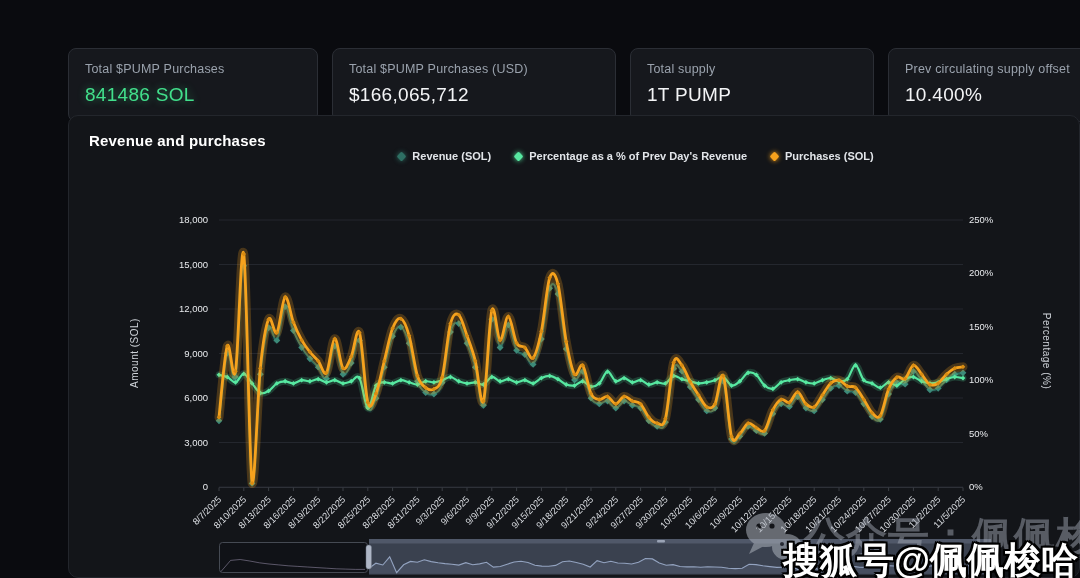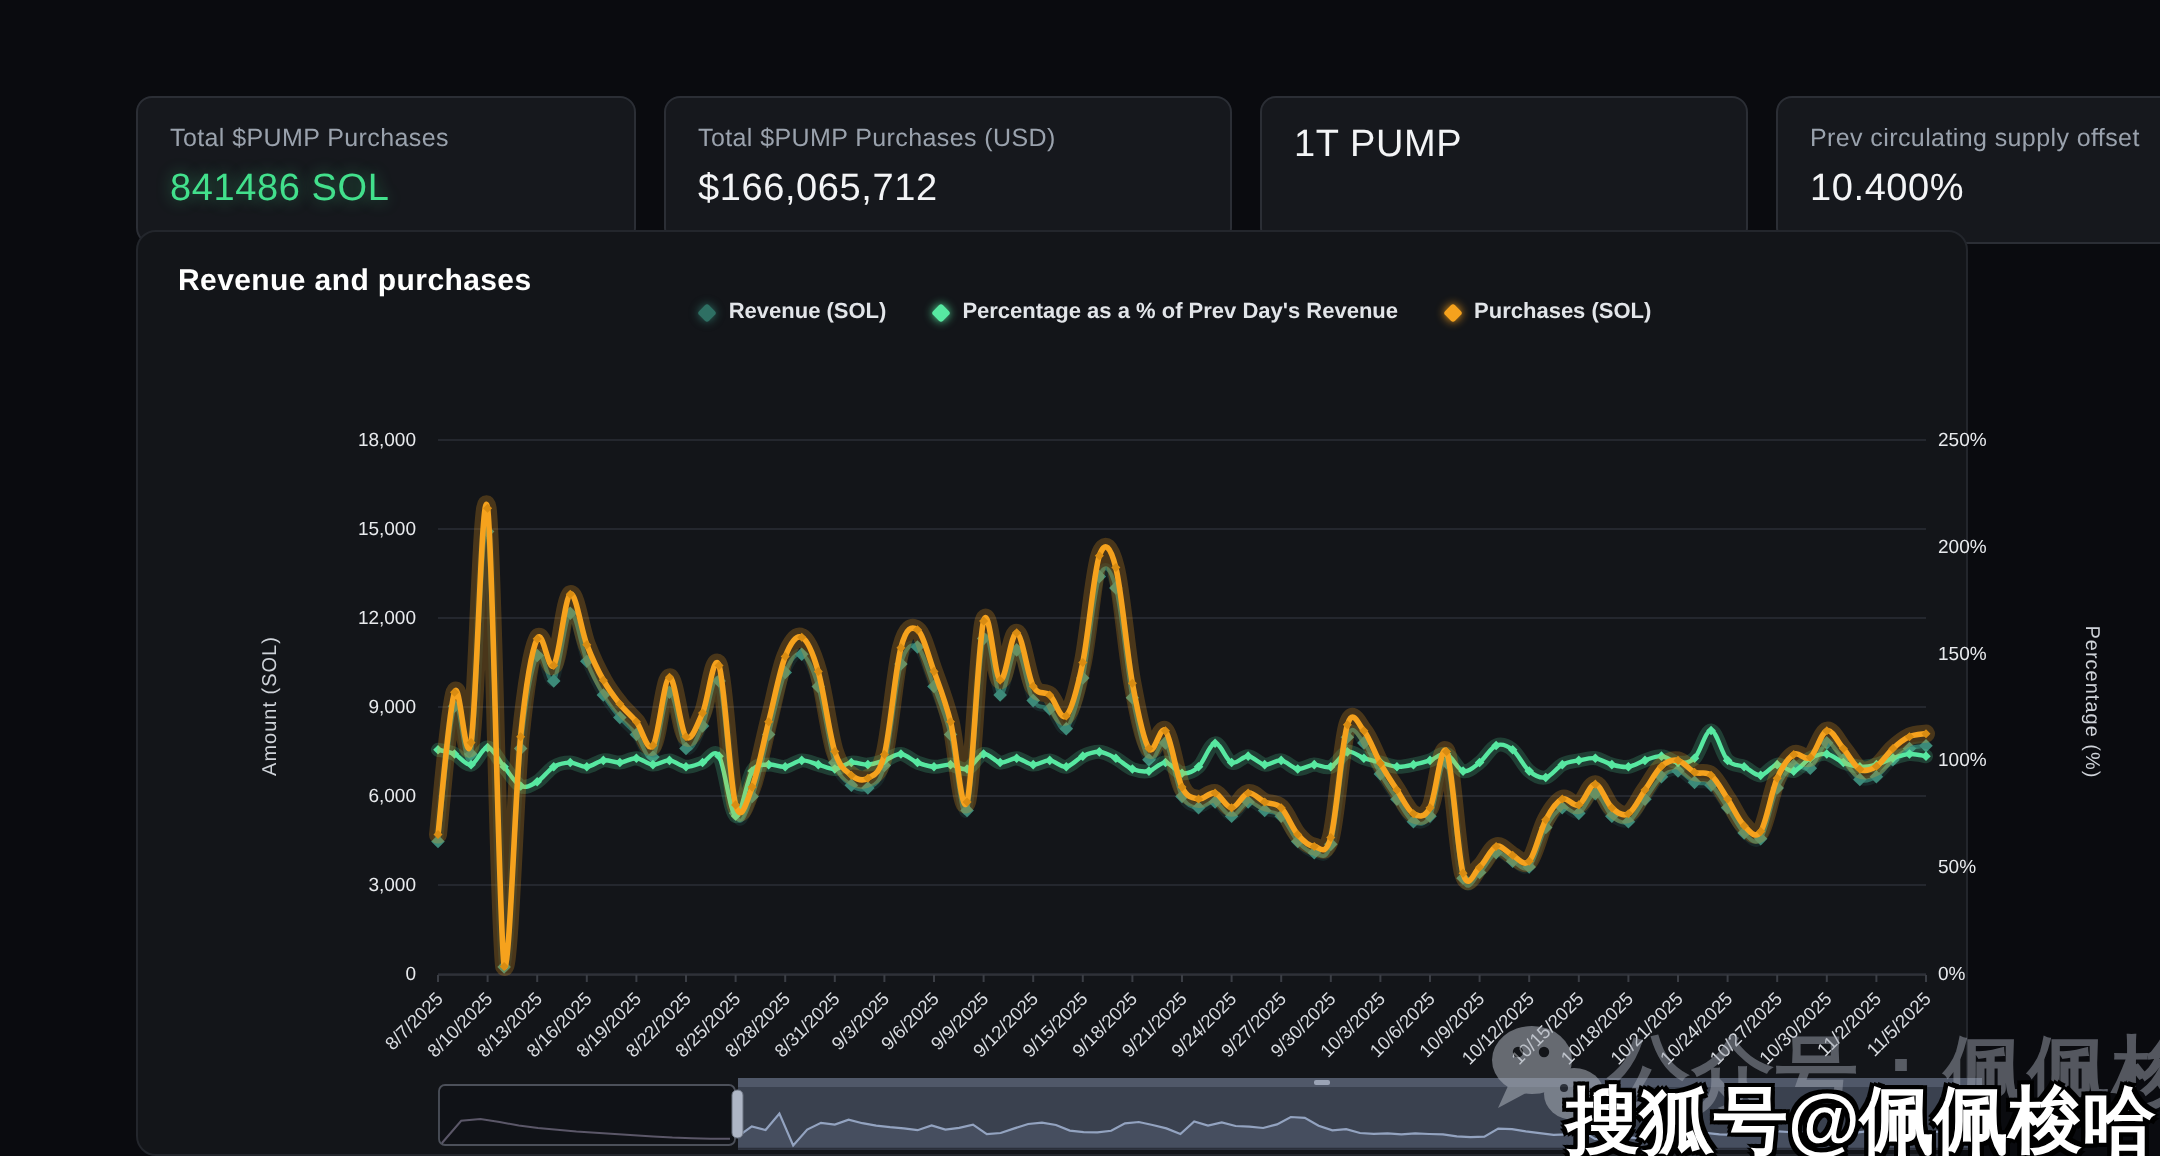--- a/index.html
+++ b/index.html
@@ -16,21 +16,21 @@
   }
   .stat-card {
     background:#16181d; border:1px solid #2b2e35; border-radius:8px;
     padding:13px 16px 11px 16px; height:74px; flex:0 0 auto;
   }
   .stat-card.c0{width:250px}.stat-card.c1{width:284px}.stat-card.c2{width:244px}.stat-card.c3{width:242px}
   .stat-label { font-size:12.5px; color:#9aa2ad; margin-bottom:8px; letter-spacing:.2px; }
   .stat-value { font-size:19px; font-weight:normal; color:#f3f4f6; letter-spacing:.3px; }
   .stat-value.green { text-shadow:0 0 8px rgba(66,224,140,.45); }
   .chart-card {
-    position:absolute; left:68px; top:115px; width:916px; height:463px;
+    position:absolute; left:68px; top:115px; width:1012px; height:463px;
     background:#131519; border:1px solid #23262c; border-radius:10px;
   }
   .chart-title {
     position:absolute; left:20px; top:16px; font-size:15px; font-weight:bold; color:#ffffff;
     letter-spacing:.2px;
   }
   .legend {
     position:absolute; top:34px; left:0; right:0;
     display:flex; justify-content:center; gap:24px; transform:translateX(62px);
   }
@@ -55,20 +55,21 @@
 <div class="stats-row">
   <div class="stat-card c0">
     <div class="stat-label">Total $PUMP Purchases</div>
     <div class="stat-value green" style="color: rgb(66, 224, 140);">841486 SOL</div>
   </div>
   <div class="stat-card c1">
     <div class="stat-label">Total $PUMP Purchases (USD)</div>
     <div class="stat-value" style="color: rgb(243, 244, 246);">$166,065,712</div>
   </div>
   <div class="stat-card c2">
+    <div class="stat-label">Total supply</div>
     <div class="stat-value" style="color: rgb(243, 244, 246);">1T PUMP</div>
   </div>
   <div class="stat-card c3">
     <div class="stat-label">Prev circulating supply offset</div>
     <div class="stat-value" style="color: rgb(243, 244, 246);">10.400%</div>
   </div>
 </div>
 
 <div class="chart-card">
   <div class="chart-title">Revenue and purchases</div>

